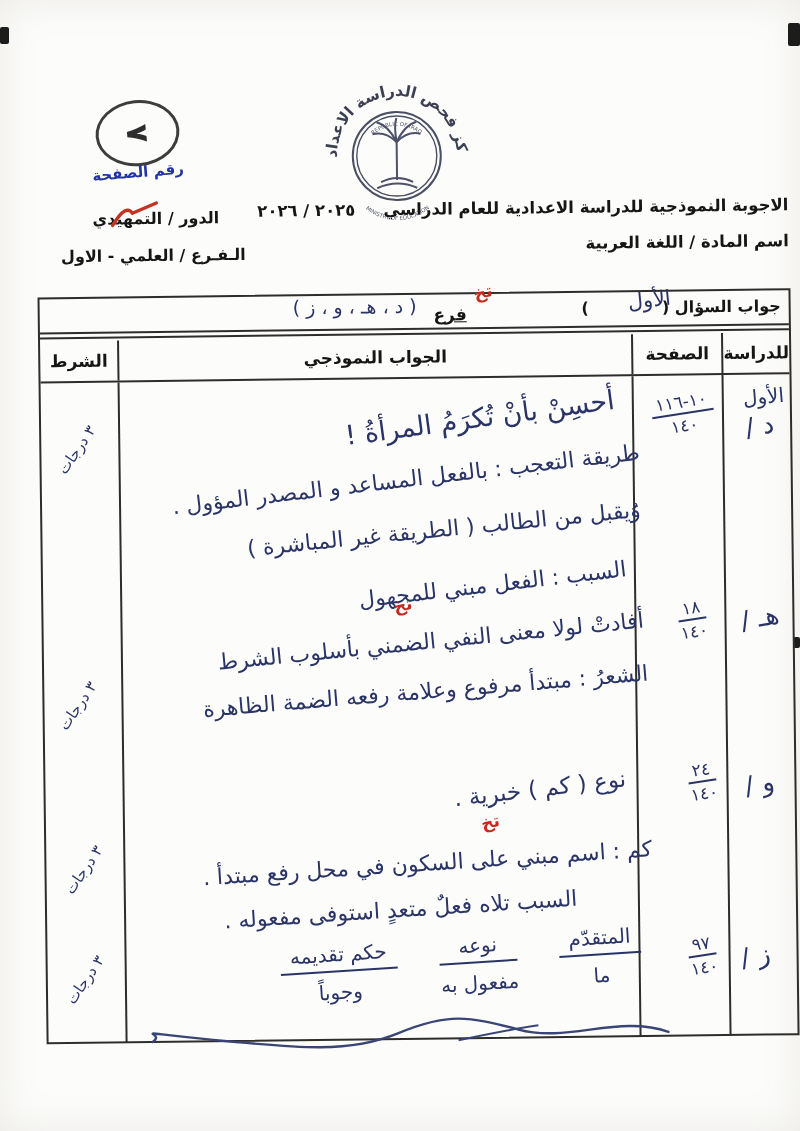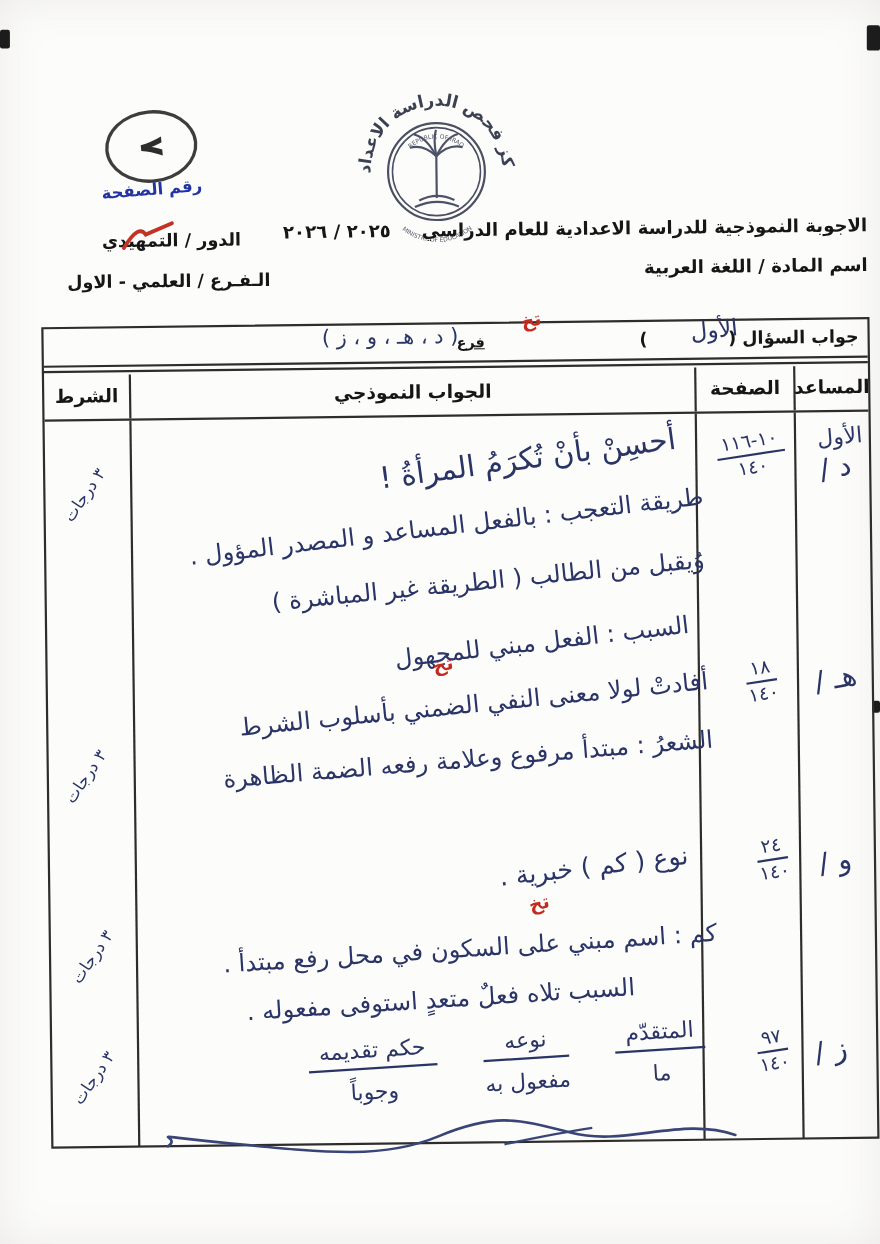--- a/index.html
+++ b/index.html
@@ -43,21 +43,21 @@
 
   
   .exam-table{position:absolute;left:40px;top:293px;width:753px;height:747px;border:2.5px solid var(--line);
               direction:rtl;background:transparent;}
   .banner{position:relative;height:35px;border-bottom:2px solid var(--line);}
   .banner::after{content:"";position:absolute;left:0;right:0;bottom:-7px;height:2px;background:var(--line);}
   .banner .b-q{position:absolute;right:8px;top:6px;font-size:16px;}
   .banner .b-qv{right:118px;top:-4px;font-size:21px;transform:rotate(-5deg);}
   .banner .b-close{position:absolute;right:200px;top:6px;font-size:16px;}
   .banner .b-mark{right:296px;top:-12px;font-size:17px;font-weight:bold;transform:rotate(-14deg);}
-  .banner .b-farea{position:absolute;right:348px;top:10px;font-size:13px;text-decoration:underline;}
+  .banner .b-farea{position:absolute;right:322px;top:10px;font-size:17px;text-decoration:underline;}
   .banner .b-fv{right:372px;top:0px;font-size:19px;}
   .hdr-row{display:flex;height:42px;border-bottom:2px solid var(--line);margin-top:7px;}
   .hdr-row .cell, .body-row .cell{border-left:2px solid var(--line);}
   .hdr-row .cell:last-child, .body-row .cell:last-child{border-left:none;}
   .c-q{width:68px;} .c-p{width:90px;} .c-a{flex:1;} .c-g{width:77px;}
   .hdr-row .cell{display:flex;align-items:center;justify-content:center;font-size:17px;font-weight:bold;color:var(--print);}
   .body-row{display:flex;height:660px;}
   .overlay{position:absolute;inset:0;z-index:3;}
 
   .frac{position:absolute;text-align:center;font-size:17px;color:var(--ink);transform:rotate(-8deg);}
@@ -133,21 +133,21 @@
       <div class="banner">
         <span class="b-q print">جواب السؤال (</span>
         <span class="hw b-qv">الأول</span>
         <span class="b-close print">)</span>
         <span class="hw red b-mark">تخ</span>
         <span class="b-farea print">فرع</span>
         <span class="hw b-fv">( د ، هـ ، و ، ز )</span>
       </div>
 
       <div class="hdr-row">
-        <div class="cell c-q">المساعد</div>
+        <div class="cell c-q">للدراسة</div>
         <div class="cell c-p">الصفحة</div>
         <div class="cell c-a">الجواب النموذجي</div>
         <div class="cell c-g">الشرط</div>
       </div>
 
       <div class="body-row">
         <div class="cell c-q"></div>
         <div class="cell c-p"></div>
         <div class="cell c-a"></div>
         <div class="cell c-g"></div>

